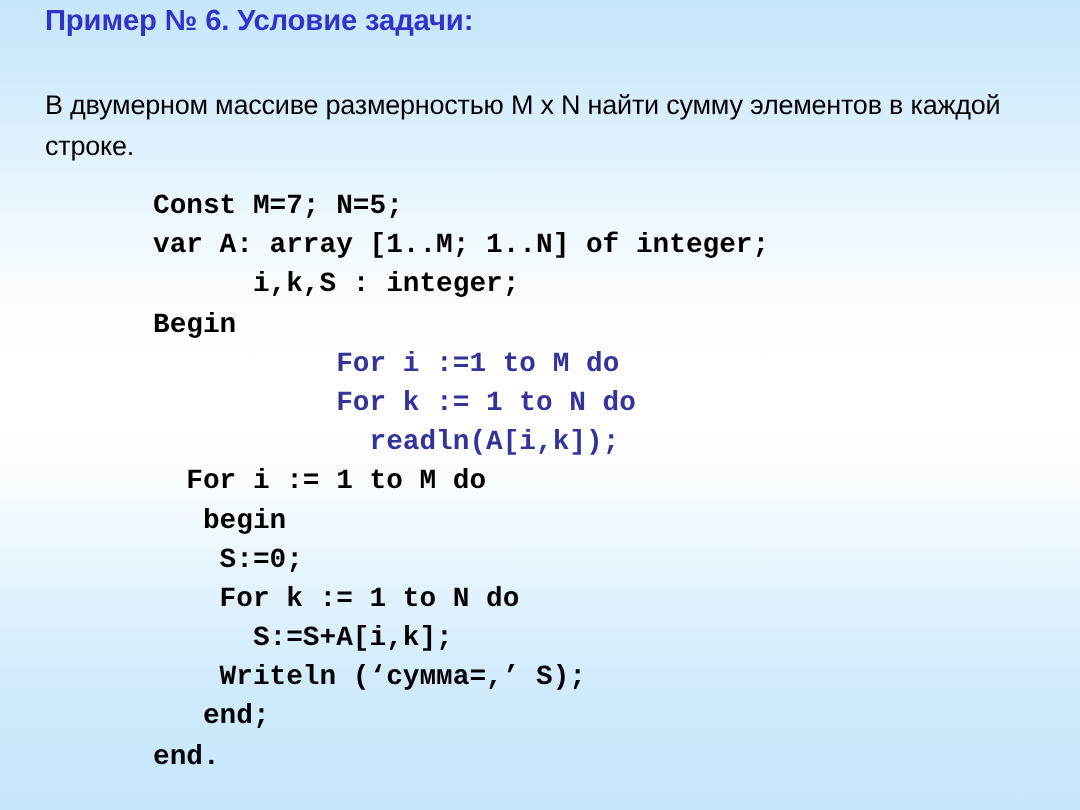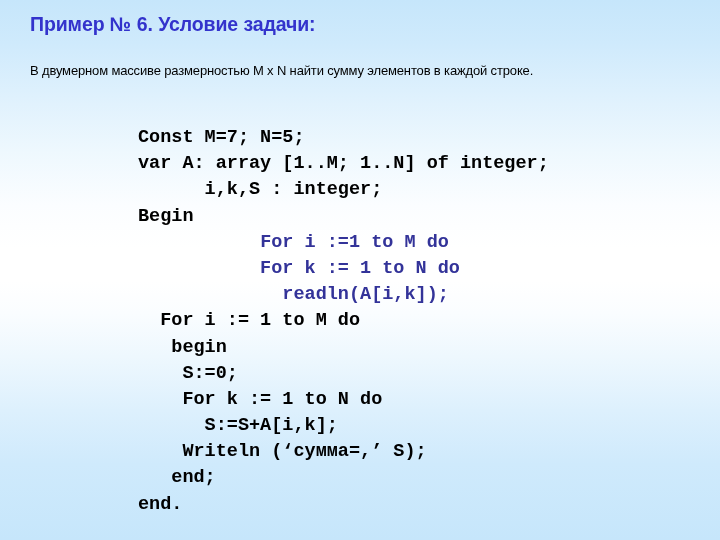--- a/index.html
+++ b/index.html
@@ -31,36 +31,36 @@
         #eef8fe 66%,
         #ddf0fd 76%,
         #cfeafc 86%,
         #c6e6fb 100%);
     overflow: hidden;
   }
 
   #slide-title {
     position: absolute;
     left: 30px;
-    top: 13px;
+    top: 3px;
     font-family: "Liberation Sans", sans-serif;
     font-size: 19.5px;
     font-weight: bold;
     color: #3333cc;
     letter-spacing: -0.1px;
     white-space: nowrap;
   }
 
   #slide-body {
     position: absolute;
     left: 30px;
     top: 57px;
     width: 650px;
     font-family: "Liberation Sans", sans-serif;
-    font-size: 13px;
+    font-size: 18px;
     font-weight: normal;
     color: #000000;
     line-height: 27px;
     letter-spacing: -0.15px;
   }
 
   #code-block {
     position: absolute;
     left: 102px;
     top: 125px;
@@ -70,21 +70,20 @@
     line-height: 26.2px;
     color: #000000;
     white-space: pre;
     letter-spacing: 0px;
   }
 
   .code-line {
     white-space: pre;
     display: block;
     height: 26.2px;
-    margin-left: 36px;
   }
   .code-line.black { color: #000000; }
   .code-line.navy  { color: #333399; text-align: center; }
 </style>
 </head>
 <body>
 
 <div id="slide">
 
   <div id="slide-title">Пример № 6. Условие задачи:</div>

